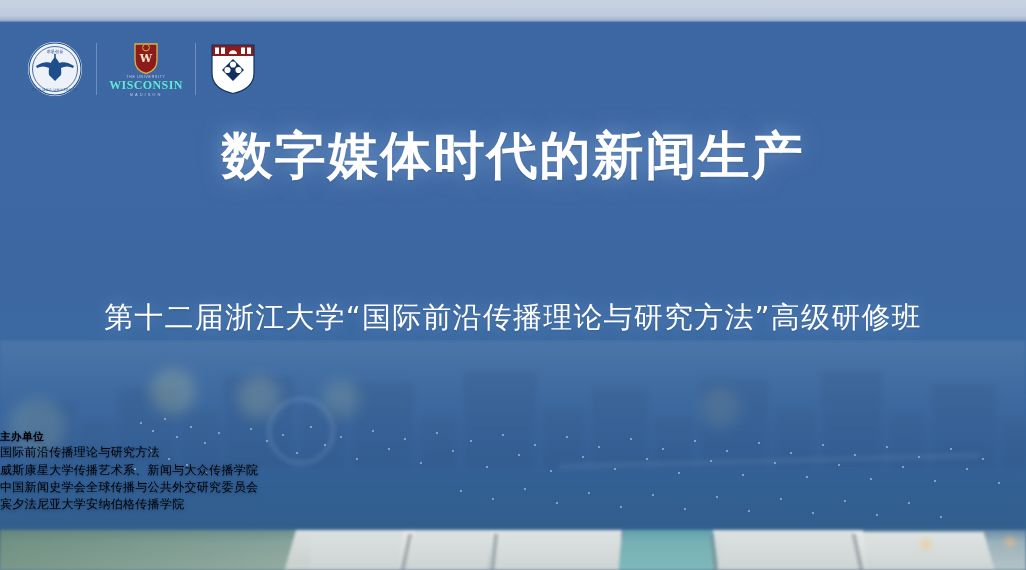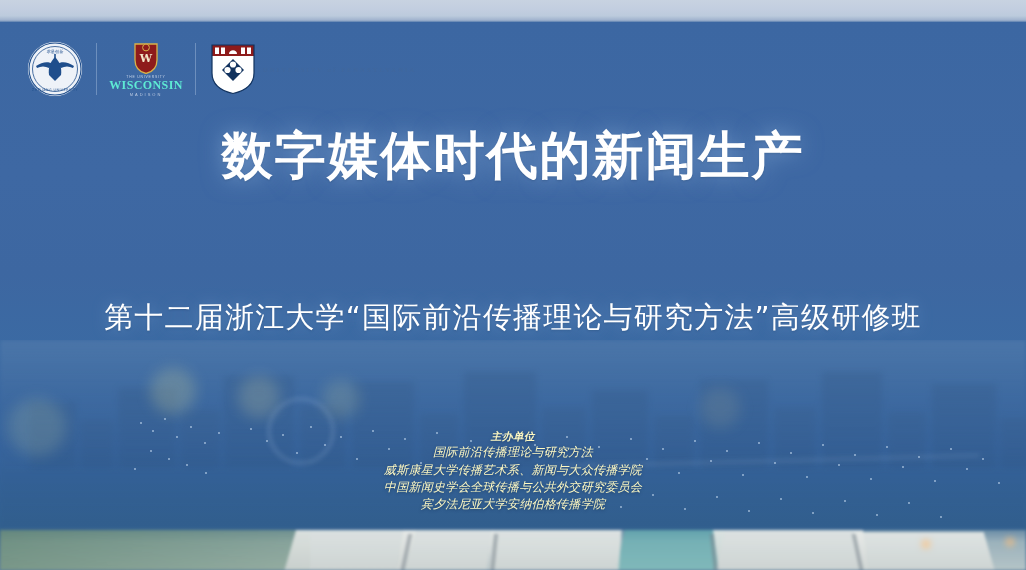--- a/index.html
+++ b/index.html
@@ -296,24 +296,22 @@
     color: #ffffff;
     letter-spacing: 1.2px;
     text-shadow: 0 0 16px rgba(150,190,235,0.45), 0 1px 2px rgba(20,45,80,0.25);
   }
 
   
   .organizers {
     position: absolute;
     top: 428px;
     left: 0; right: 0;
-    text-align: center;
-    color: #fef9c3;
+    color: #000000;
     text-shadow: 0 1px 3px rgba(18,42,76,0.6);
-    font-style: italic;
   }
   .org-head {
     font-family: "DejaVu Sans", "Liberation Sans", sans-serif;
     font-size: 10.5px;
     font-weight: 700;
     letter-spacing: 0.6px;
     line-height: 1.55;
   }
   .org-line {
     font-family: "DejaVu Sans", "Liberation Sans", sans-serif;

